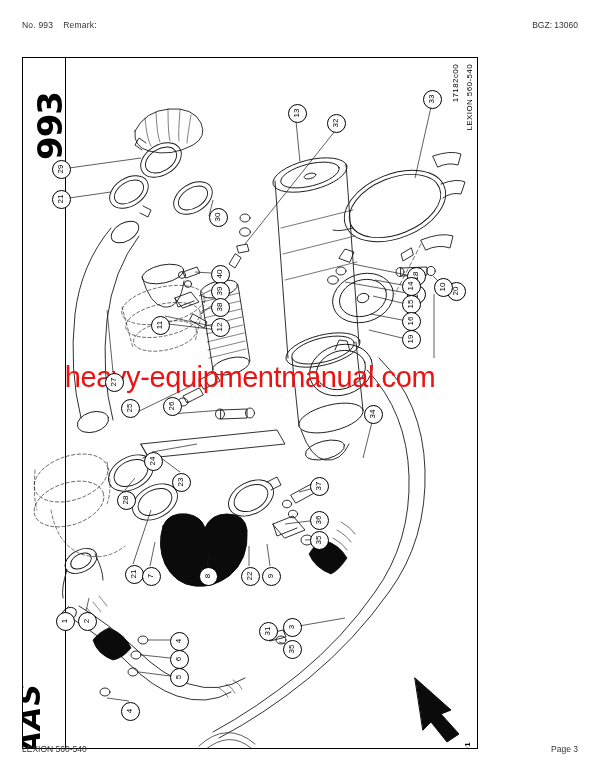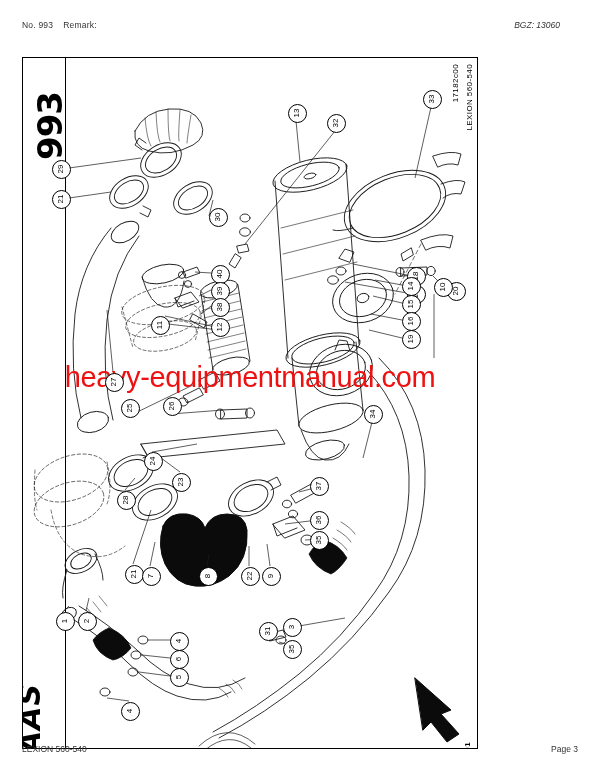--- a/index.html
+++ b/index.html
@@ -23,21 +23,21 @@
     height: 14px;
     font-size: 8.5px;
     color: #333;
   }
   .page-header .hdr-left {
     position: absolute; left: 22px; top: 0;
     letter-spacing: 0.2px;
   }
   .page-header .hdr-left .hdr-no { margin-right: 10px; }
   .page-header .hdr-right {
-    position: absolute; right: 40px; top: 0; font-style: italic;
+    position: absolute; right: 22px; top: 0;
   }
 
   .page-footer {
     position: absolute;
     bottom: 18px; left: 0; right: 0;
     height: 14px;
     font-size: 8.5px;
     color: #333;
   }
   .page-footer .ftr-left { position: absolute; left: 22px; top: 0; }

